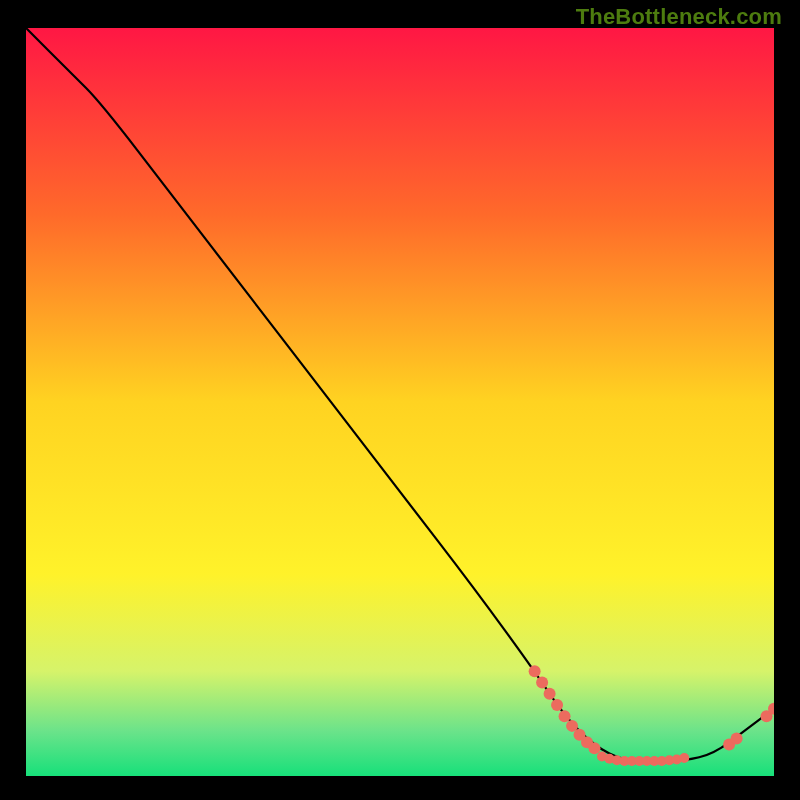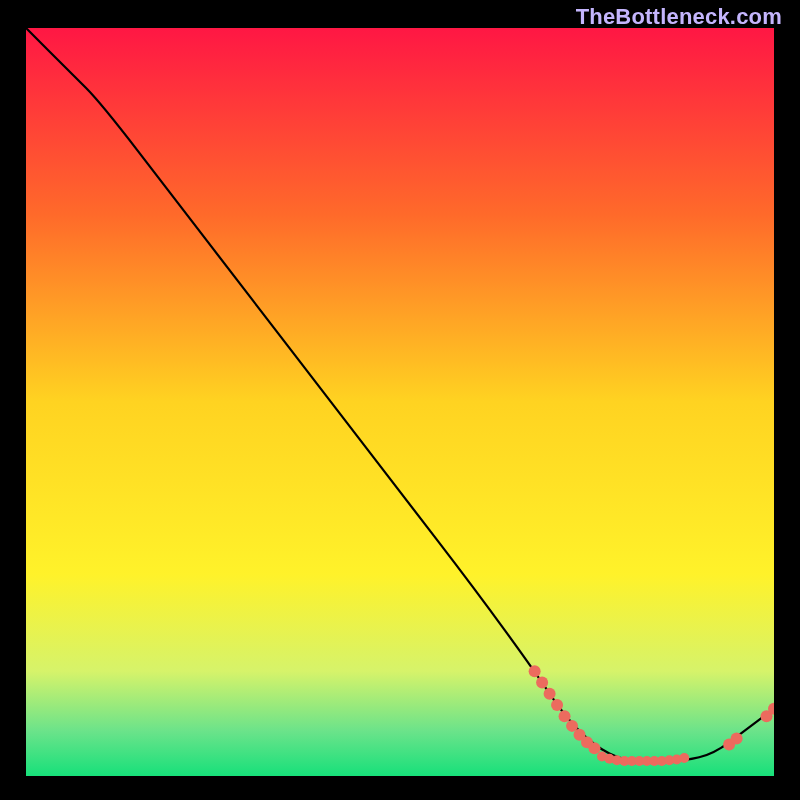--- a/index.html
+++ b/index.html
@@ -16,21 +16,21 @@
     width: 800px;
     height: 800px;
     background: #000;
   }
   .watermark {
     position: absolute;
     top: 4px;
     right: 18px;
     font-size: 22px;
     font-weight: 600;
-    color: #c4b5fd;
+    color: #4d7c0f;
     letter-spacing: 0.2px;
     user-select: none;
   }
   .plot-wrap {
     position: absolute;
     left: 26px;
     top: 28px;
     width: 748px;
     height: 748px;
     background: #000;

